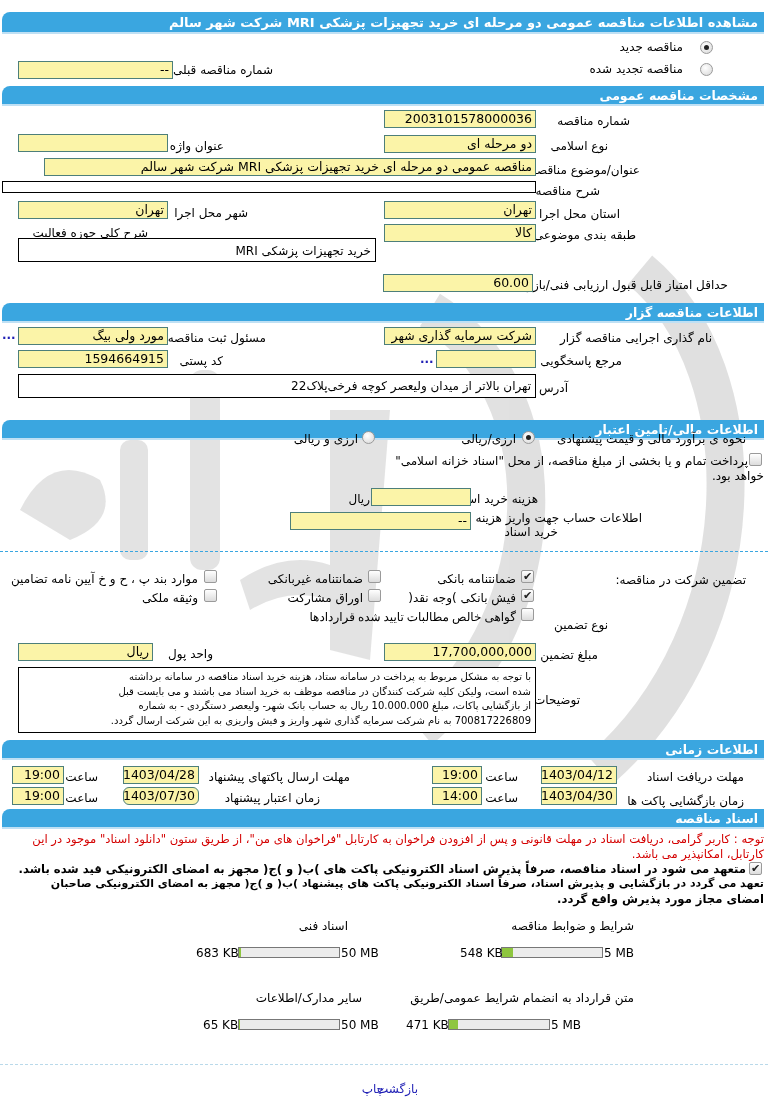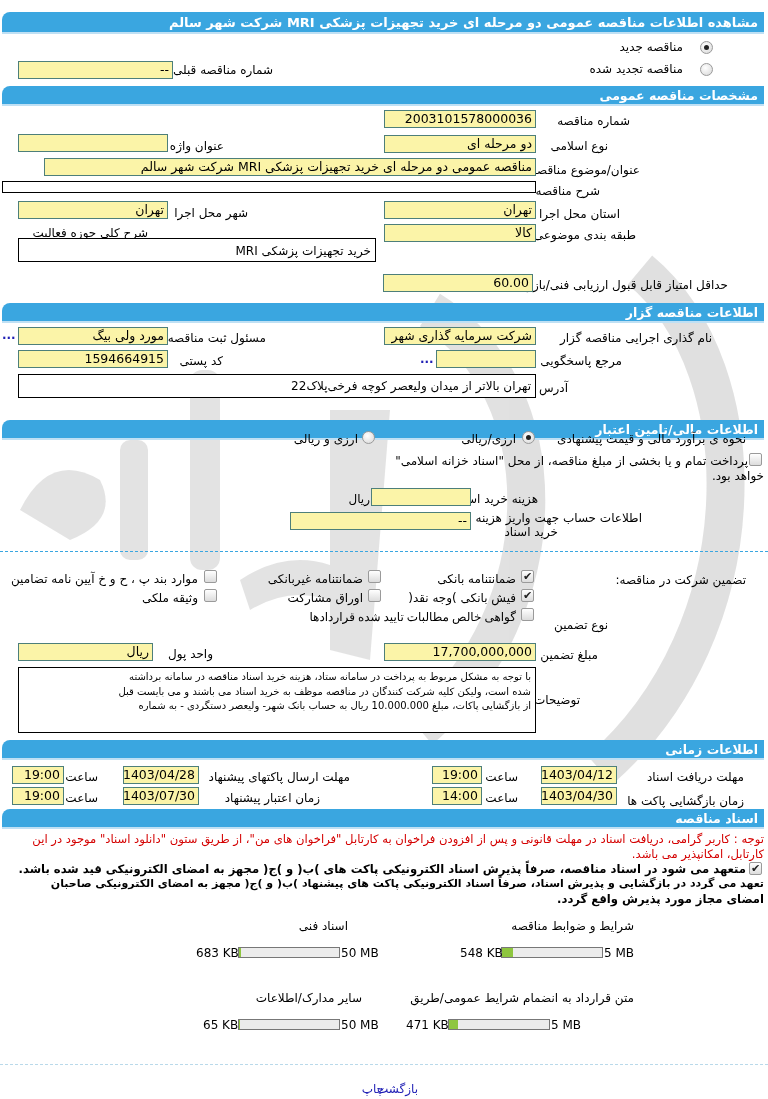--- a/index.html
+++ b/index.html
@@ -180,20 +180,21 @@
 <span class="lbl" style="right:170px;top:648px;">مبلغ تضمین</span>
 <div class="field" style="left:384px;top:643px;width:152px;">17,700,000,000</div>
 <span class="lbl" style="right:555px;top:647px;">واحد پول</span>
 <div class="field" style="left:18px;top:643px;width:135px;">ریال</div>
 
 <span class="lbl" style="right:188px;top:693px;">توضیحات</span>
 <div class="box" style="left:18px;top:667px;width:518px;height:66px;line-height:14.5px;font-size:10px;white-space:nowrap;overflow:hidden;">
   <div>با توجه به مشکل مربوط به پرداخت در سامانه ستاد، هزینه خرید اسناد مناقصه در سامانه برداشته</div>
   <div>شده است، ولیکن کلیه شرکت کنندگان در مناقصه موظف به خرید اسناد می باشند و می بایست قبل</div>
   <div>از بازگشایی پاکات، مبلغ 10.000.000 ریال به حساب بانک شهر- ولیعصر دستگردی - به شماره</div>
+  <div>700817226809 به نام شرکت سرمایه گذاری شهر واریز و فیش واریزی به این شرکت ارسال گردد.</div>
 </div>
 
 <div class="bar" style="top:740px;">
   <span>اطلاعات زمانی</span>
 </div>
 <span class="lbl" style="right:24px;top:770px;">مهلت دریافت اسناد</span>
 <div class="field" style="left:541px;top:766px;width:76px;text-align:left;">1403/04/12</div>
 <span class="lbl" style="right:250px;top:770px;">ساعت</span>
 <div class="field" style="left:432px;top:766px;width:50px;">19:00</div>
 
@@ -201,21 +202,21 @@
 <div class="field" style="left:123px;top:766px;width:76px;text-align:left;">1403/04/28</div>
 <span class="lbl" style="right:670px;top:770px;">ساعت</span>
 <div class="field" style="left:12px;top:766px;width:52px;">19:00</div>
 
 <span class="lbl" style="right:24px;top:794px;text-align:right;">زمان بازگشایی پاکت ها</span>
 <div class="field" style="left:541px;top:787px;width:76px;text-align:left;">1403/04/30</div>
 <span class="lbl" style="right:250px;top:791px;">ساعت</span>
 <div class="field" style="left:432px;top:787px;width:50px;">14:00</div>
 
 <span class="lbl" style="right:448px;top:791px;">زمان اعتبار پیشنهاد</span>
-<div class="field" style="left:123px;top:787px;width:76px;text-align:left;">1403/07/30</div>
+<div class="field" style="left:123px;top:787px;width:76px;text-align:left;border-radius:6px;">1403/07/30</div>
 <span class="lbl" style="right:670px;top:791px;">ساعت</span>
 <div class="field" style="left:12px;top:787px;width:52px;">19:00</div>
 
 <div class="bar" style="top:809px;">
   <span>اسناد مناقصه</span>
 </div>
 <span class="lbl note-red" style="right:4px;top:832px;font-size:11.6px;">توجه : کاربر گرامی، دریافت اسناد در مهلت قانونی و پس از افزودن فراخوان به کارتابل "فراخوان های من"، از طریق ستون "دانلود اسناد" موجود در این</span>
 <span class="lbl note-red" style="right:4px;top:847px;font-size:11.6px;">کارتابل، امکانپذیر می باشد.</span>
 <div class="chk" style="left:749px;top:862px;">✔</div>
 <span class="lbl bold" style="right:22px;top:862px;font-size:11.6px;">متعهد می شود در اسناد مناقصه، صرفاً پذیرش اسناد الکترونیکی پاکت های )ب( و )ج( مجهز به امضای الکترونیکی قید شده باشد.</span>

